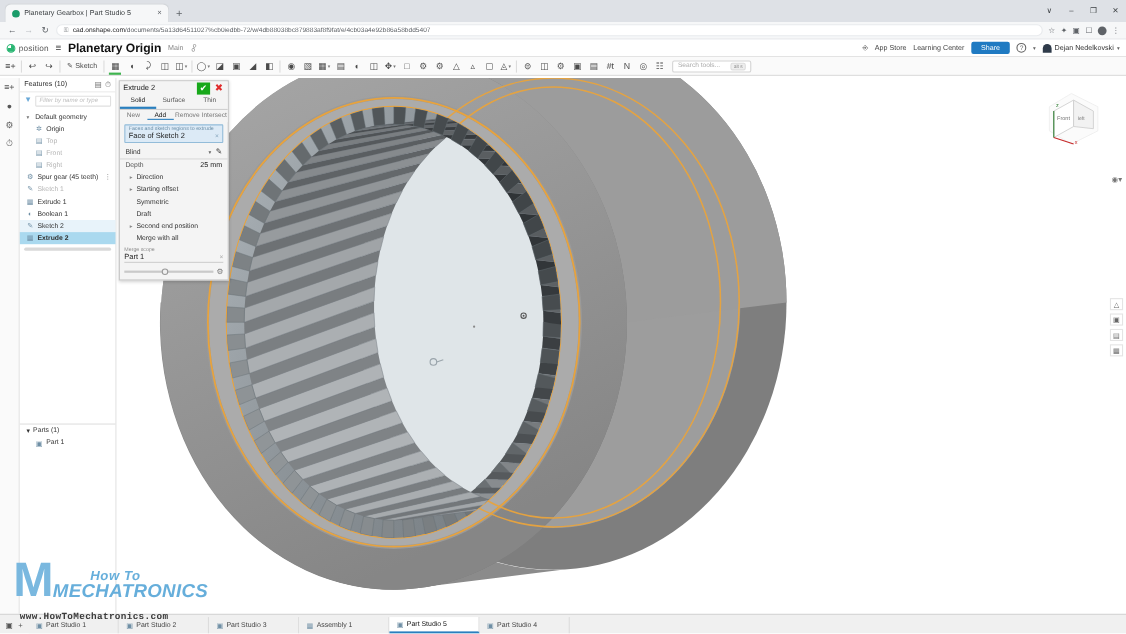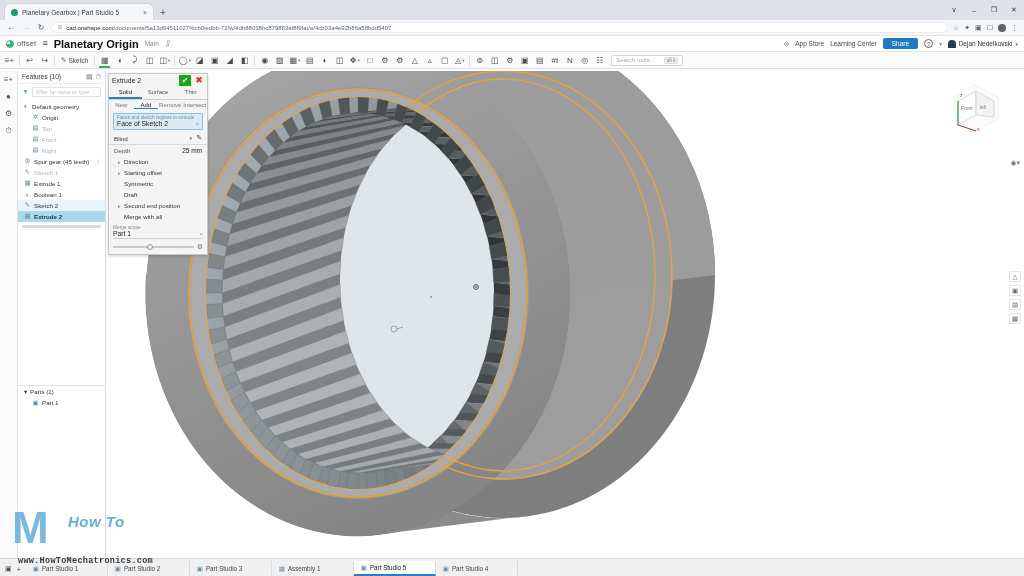--- a/index.html
+++ b/index.html
@@ -268,21 +268,21 @@
   .watermark {
     position:absolute; left:8px; bottom:8px; width:180px; height:66px;
     z-index:40; pointer-events:none; opacity:.92;
   }
   .wm-text {
     position:absolute; left:18px; bottom:10px;
     font-family:"Liberation Mono", monospace; font-size:8.5px; color:#3a3a3a;
     letter-spacing:.3px; font-weight:bold;margin-top:26px;
   }
   .wm-howto {
-    position:absolute; left:60px; bottom:38px; font-size:15px; font-weight:bold;
+    position:absolute; left:74px; bottom:38px; font-size:12px; font-weight:bold;
     color:#5aa8d8; font-style:italic; letter-spacing:.5px;
   }
   .wm-mech {
     position:absolute; left:40px; bottom:20px; font-size:17px; font-weight:bold;
     color:#5aa8d8; font-style:italic; letter-spacing:.3px;
   }
   .wm-m {
     position:absolute; left:4px; bottom:18px; font-size:44px; font-weight:bold;
     color:#6fb3dd; line-height:1; font-family:"Liberation Sans", sans-serif;
   }
@@ -323,21 +323,21 @@
       <span>▣</span>
       <span>☐</span>
       <span class="avatar-ext"></span>
       <span>⋮</span>
     </div>
   </div>
 
   <div class="os-header">
     <div class="os-logo">
       <span class="mark"></span>
-      <span class="word">offset</span>
+      <span class="word">position</span>
     </div>
     <span class="hamb">≡</span>
     <span class="doc-title">Planetary Origin</span>
     <span class="branch">Main</span>
     <span class="pin">☍</span>
     <span class="hdr-spacer"></span>
     <span class="hdr-link">⎆</span>
     <span class="hdr-link">App Store</span>
     <span class="hdr-link">Learning Center</span>
     <span class="share-btn">Share</span>
@@ -826,16 +826,17 @@
     <div class="btab2">
       <span class="tico">▣</span>
       <span>Part Studio 4</span>
     </div>
     <div class="bb-fill"></div>
   </div>
 
   <div class="watermark">
     <span class="wm-m">M</span>
     <span class="wm-howto">How To</span>
+    <span class="wm-mech">MECHATRONICS</span>
   </div>
   <div class="wm-text">www.HowToMechatronics.com</div>
 
 </div>
 
 </body></html>

